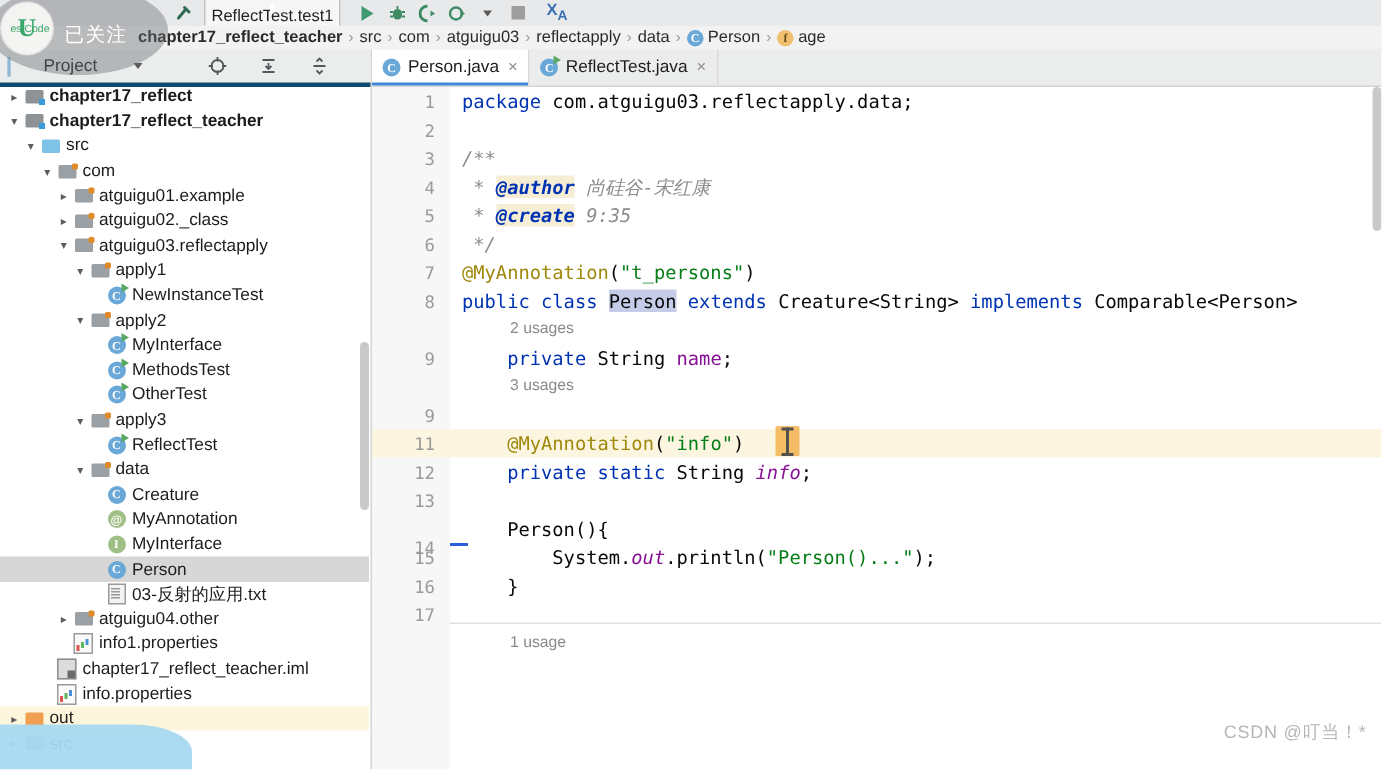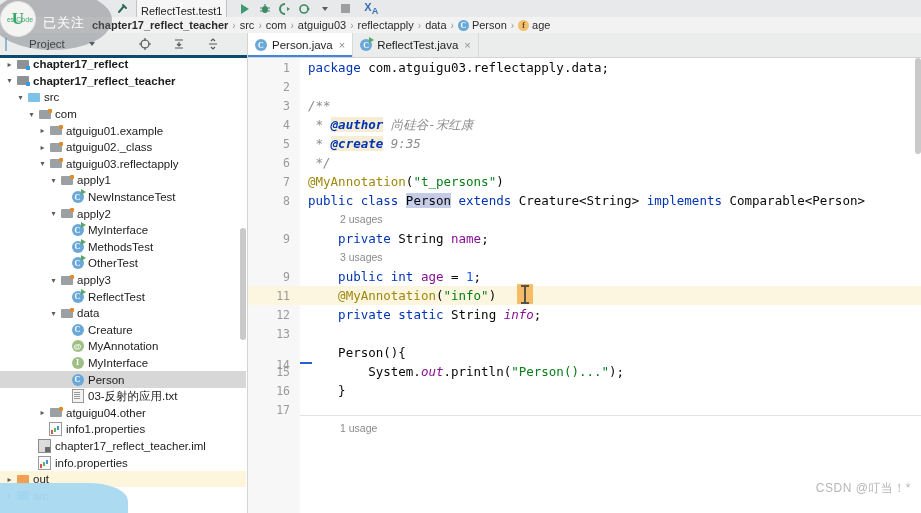--- a/index.html
+++ b/index.html
@@ -509,21 +509,20 @@
       <div class="rowhl" style="top: 228px;"></div>
       <div class="cl" style="top: 2px; left: 8px;"><span class="k">package</span> com.atguigu03.reflectapply.data;</div>
       <div class="cl" style="top: 21px; left: 8px;"></div>
       <div class="cl" style="top: 40px; left: 8px;"><span class="cmt">/**</span></div>
       <div class="cl" style="top: 59px; left: 8px;"><span class="cmt"> * </span><span class="cmt-tag">@author</span><span class="cmt"> 尚硅谷-宋红康</span></div>
       <div class="cl" style="top: 78px; left: 8px;"><span class="cmt"> * </span><span class="cmt-tag">@create</span><span class="cmt"> 9:35</span></div>
       <div class="cl" style="top: 97px; left: 8px;"><span class="cmt"> */</span></div>
       <div class="cl" style="top: 116px; left: 8px;"><span class="ann">@MyAnnotation</span>(<span class="str">"t_persons"</span>)</div>
       <div class="cl" style="top: 173px; left: 8px;">    <span class="k">private</span> String <span class="fld">name</span>;</div>
       <div class="cl" style="top: 135px; left: 8px;"><span class="k">public</span> <span class="k">class</span> <span class="hl-name">Person</span> <span class="k">extends</span> Creature&lt;String&gt; <span class="k">implements</span> Comparable&lt;Person&gt;</div>
-      <div class="cl" style="top: 211px; left: 8px;">    <span class="k">public</span> <span class="k">int</span> <span class="fld">age</span> = <span class="num">1</span>;</div>
       <div class="cl" style="top: 230px; left: 8px;">    <span class="ann">@MyAnnotation</span>(<span class="str">"info"</span>)</div>
       <div class="cl" style="top: 249px; left: 8px;">    <span class="k">private</span> <span class="k">static</span> String <span class="stat">info</span>;</div>
       <div class="cl" style="top: 268px; left: 8px;"></div>
       <div class="cl" style="top: 287px; left: 8px;">    Person(){</div>
       <div class="cl" style="top: 306px; left: 8px;">        System.<span class="stat">out</span>.println(<span class="str">"Person()..."</span>);</div>
       <div class="cl" style="top: 325px; left: 8px;">    }</div>
       <div class="cl" style="top: 344px; left: 8px;"></div>
       <div class="usage" style="top: 155px; left: 40px;">2 usages</div>
       <div class="usage" style="top: 193px; left: 40px;">3 usages</div>
       <div class="usage" style="top: 364px; left: 40px;">1 usage</div>

